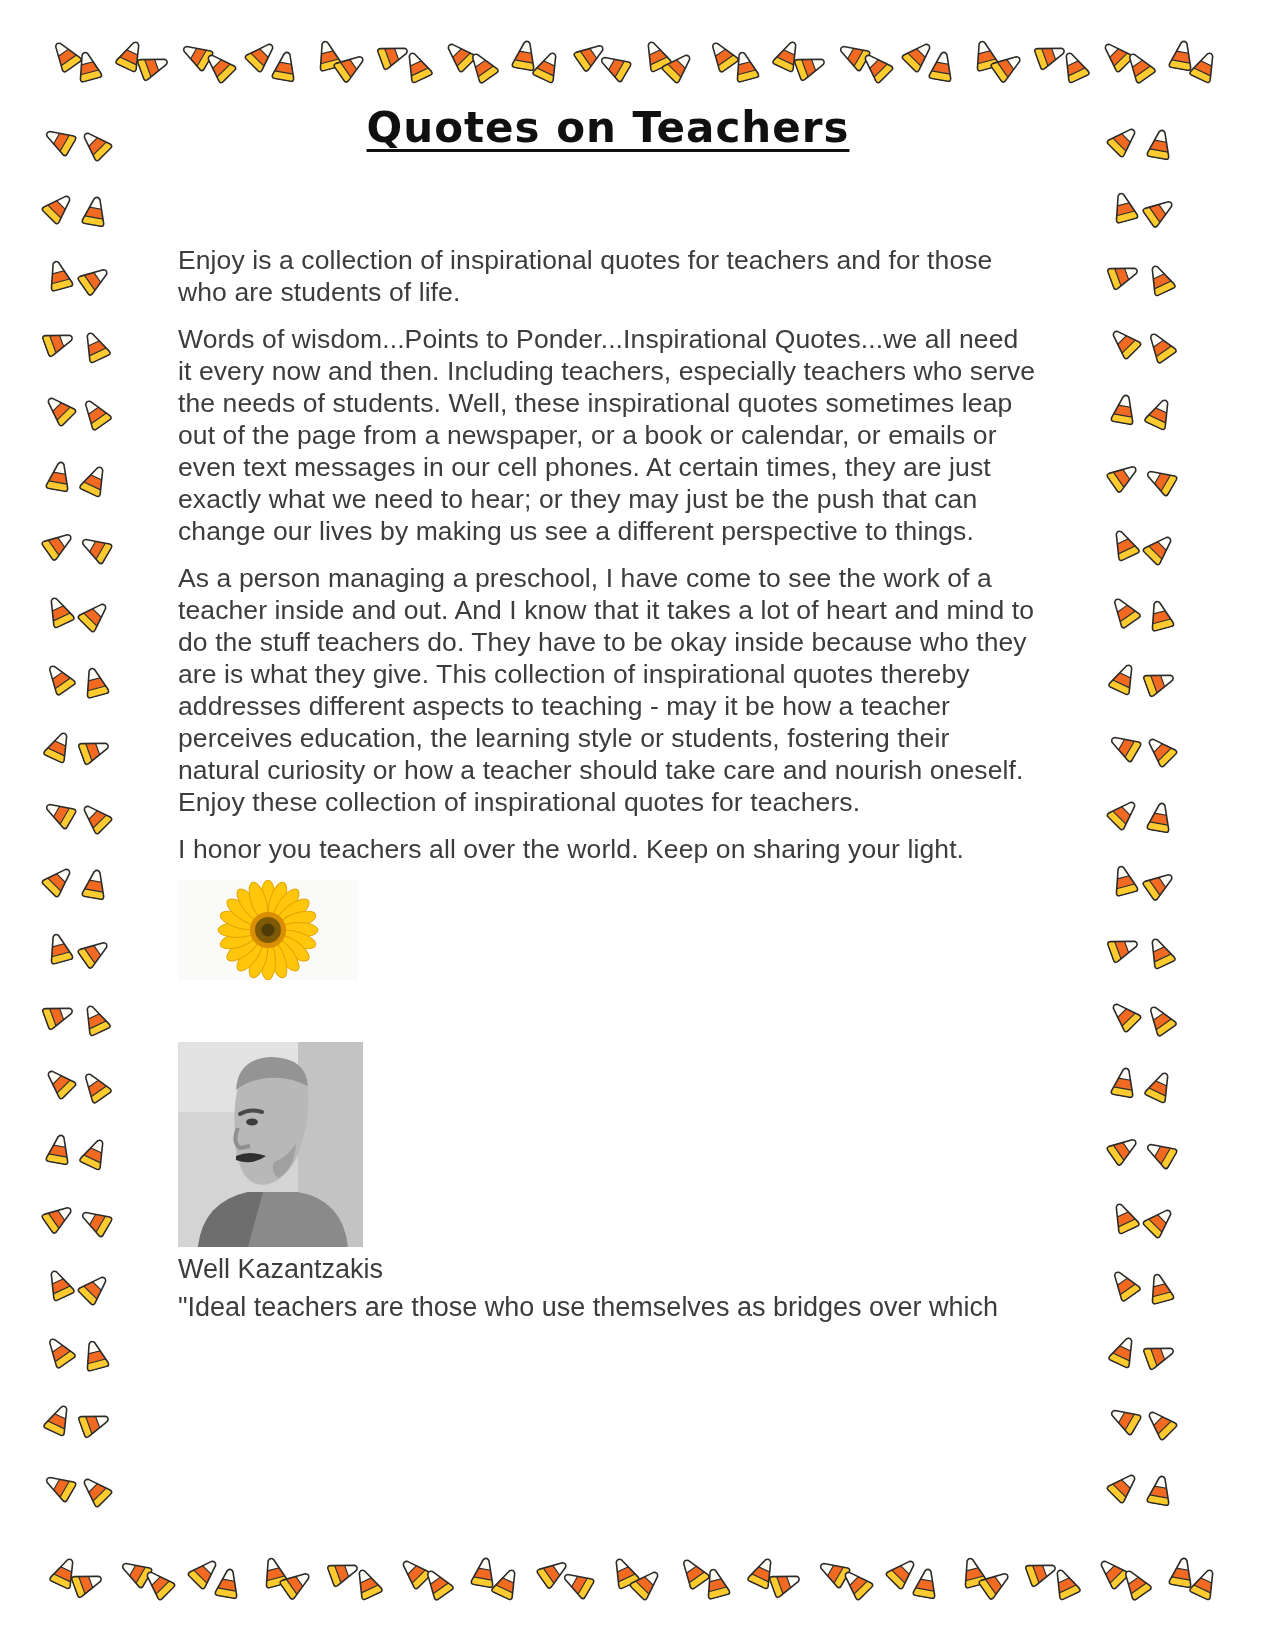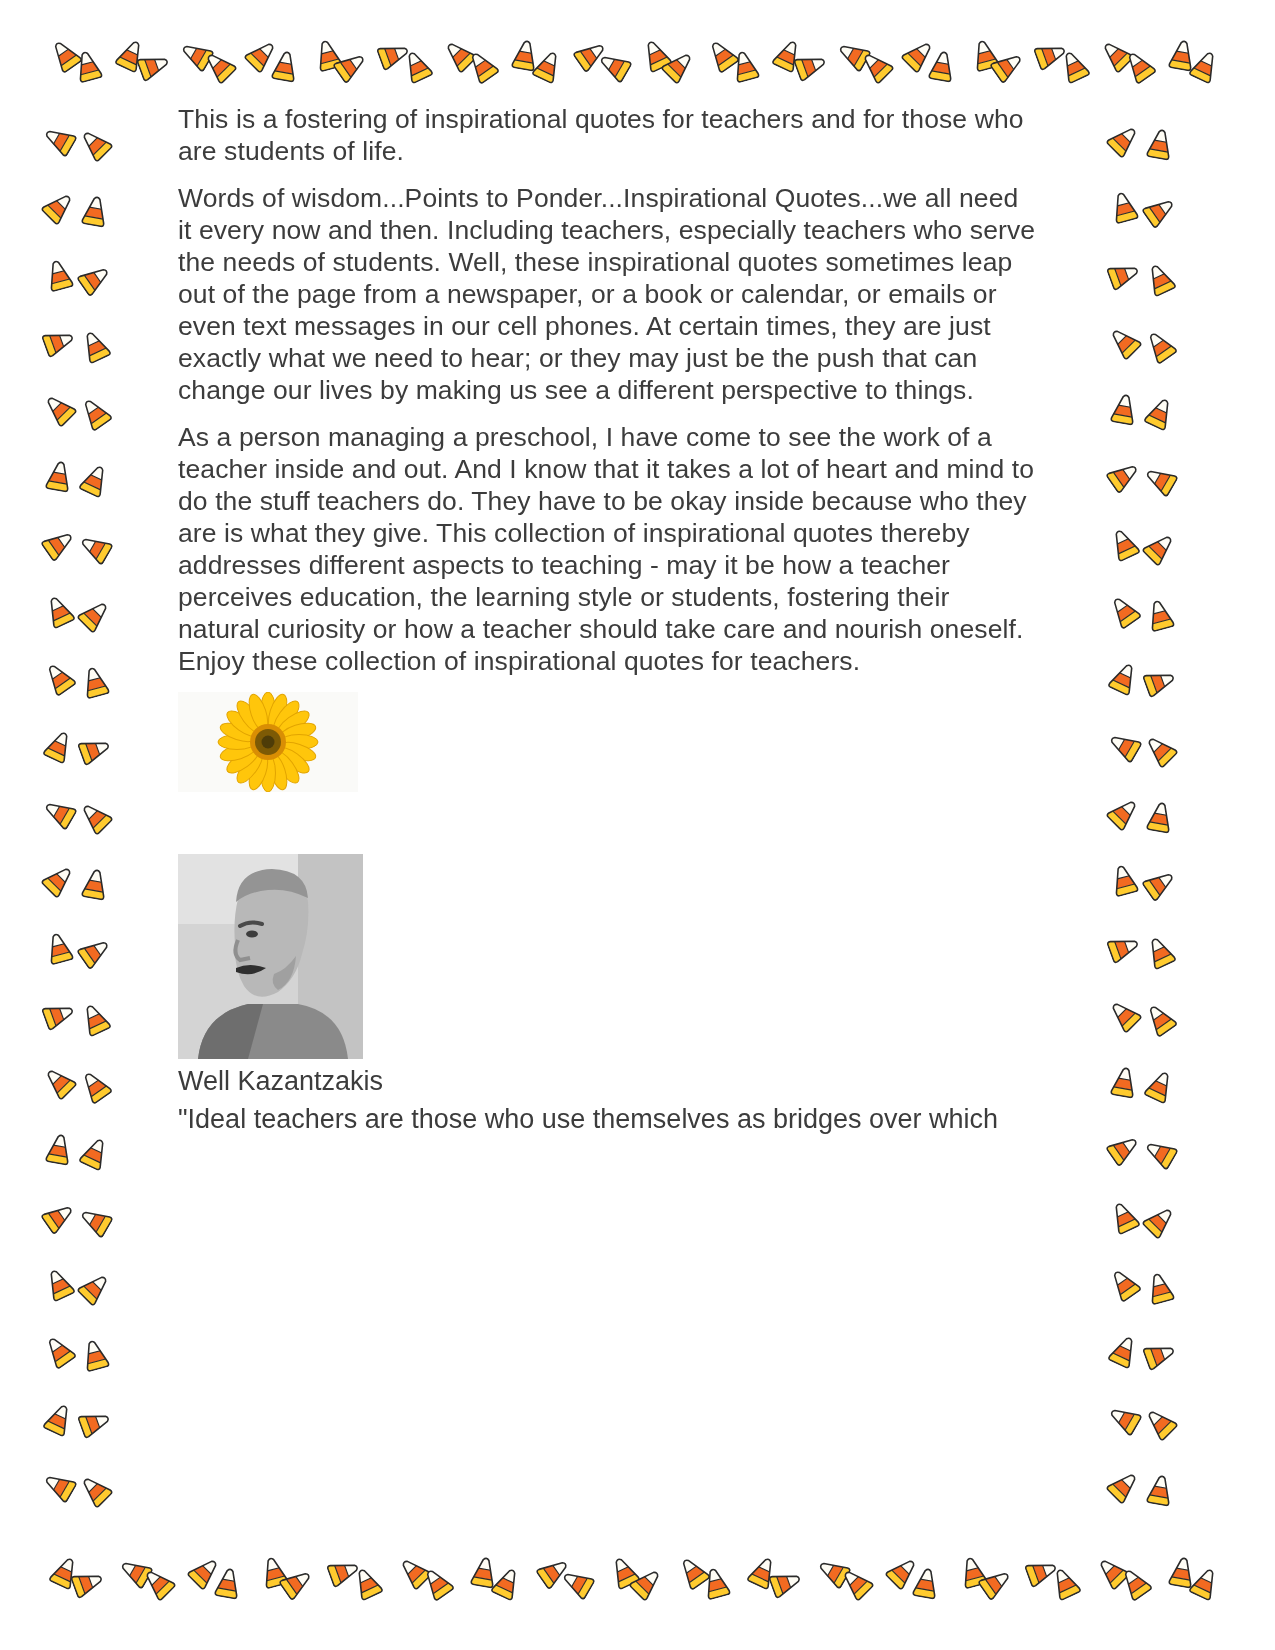--- a/index.html
+++ b/index.html
@@ -998,24 +998,26 @@
         </span>
         <span class="corn" style="transform: rotate(10deg);">
           <svg viewBox="0 0 32 32">
             <use href="#corn-shape"></use>
           </svg>
         </span>
       </span>
     </div>
 
   <main>
-
-    <p class="body-par">This is a fostering of inspirational quotes for teachers and for those who are students of life.</p>
+    <h1 class="doc-title">Quotes on Teachers</h1>
+
+    <p class="body-par">Enjoy is a collection of inspirational quotes for teachers and for those who are students of life.</p>
     <p class="body-par">Words of wisdom...Points to Ponder...Inspirational Quotes...we all need it every now and then. Including teachers, especially teachers who serve the needs of students.  Well, these inspirational quotes sometimes leap out of the page from a newspaper, or a book or calendar, or emails or even text messages in our cell phones. At certain times, they are just exactly what we need to hear; or they may just be the push that can change our lives by making us see a different perspective to things.</p>
     <p class="body-par">As a person managing a preschool, I have come to see the work of a teacher inside and out.  And I know that it takes a lot of heart and mind to do the stuff teachers do.  They have to be okay inside because who they are is what they give.  This collection of inspirational quotes thereby addresses different aspects to teaching - may it be how a teacher perceives education, the learning style or students, fostering their natural curiosity or how a teacher should take care and nourish oneself.  Enjoy these collection of inspirational quotes for teachers.</p>
+    <p class="body-par">I honor you teachers all over the world. Keep on sharing your light.</p>
 
     <div class="sunflower-wrap">
       <svg width="180" height="100" viewBox="0 0 180 100">
         <rect width="180" height="100" fill="#fafaf8"></rect>
         <g id="sunflower-petals" transform="translate(90,50)">
             <ellipse cx="0" cy="-31" rx="7.5" ry="19" fill="#ffc60b" stroke="#e2a400" stroke-width="1" transform="rotate(0)"></ellipse>
             <ellipse cx="0" cy="-31" rx="7.5" ry="19" fill="#ffc60b" stroke="#e2a400" stroke-width="1" transform="rotate(18)"></ellipse>
             <ellipse cx="0" cy="-31" rx="7.5" ry="19" fill="#ffc60b" stroke="#e2a400" stroke-width="1" transform="rotate(36)"></ellipse>
             <ellipse cx="0" cy="-31" rx="7.5" ry="19" fill="#ffc60b" stroke="#e2a400" stroke-width="1" transform="rotate(54)"></ellipse>
             <ellipse cx="0" cy="-31" rx="7.5" ry="19" fill="#ffc60b" stroke="#e2a400" stroke-width="1" transform="rotate(72)"></ellipse>

